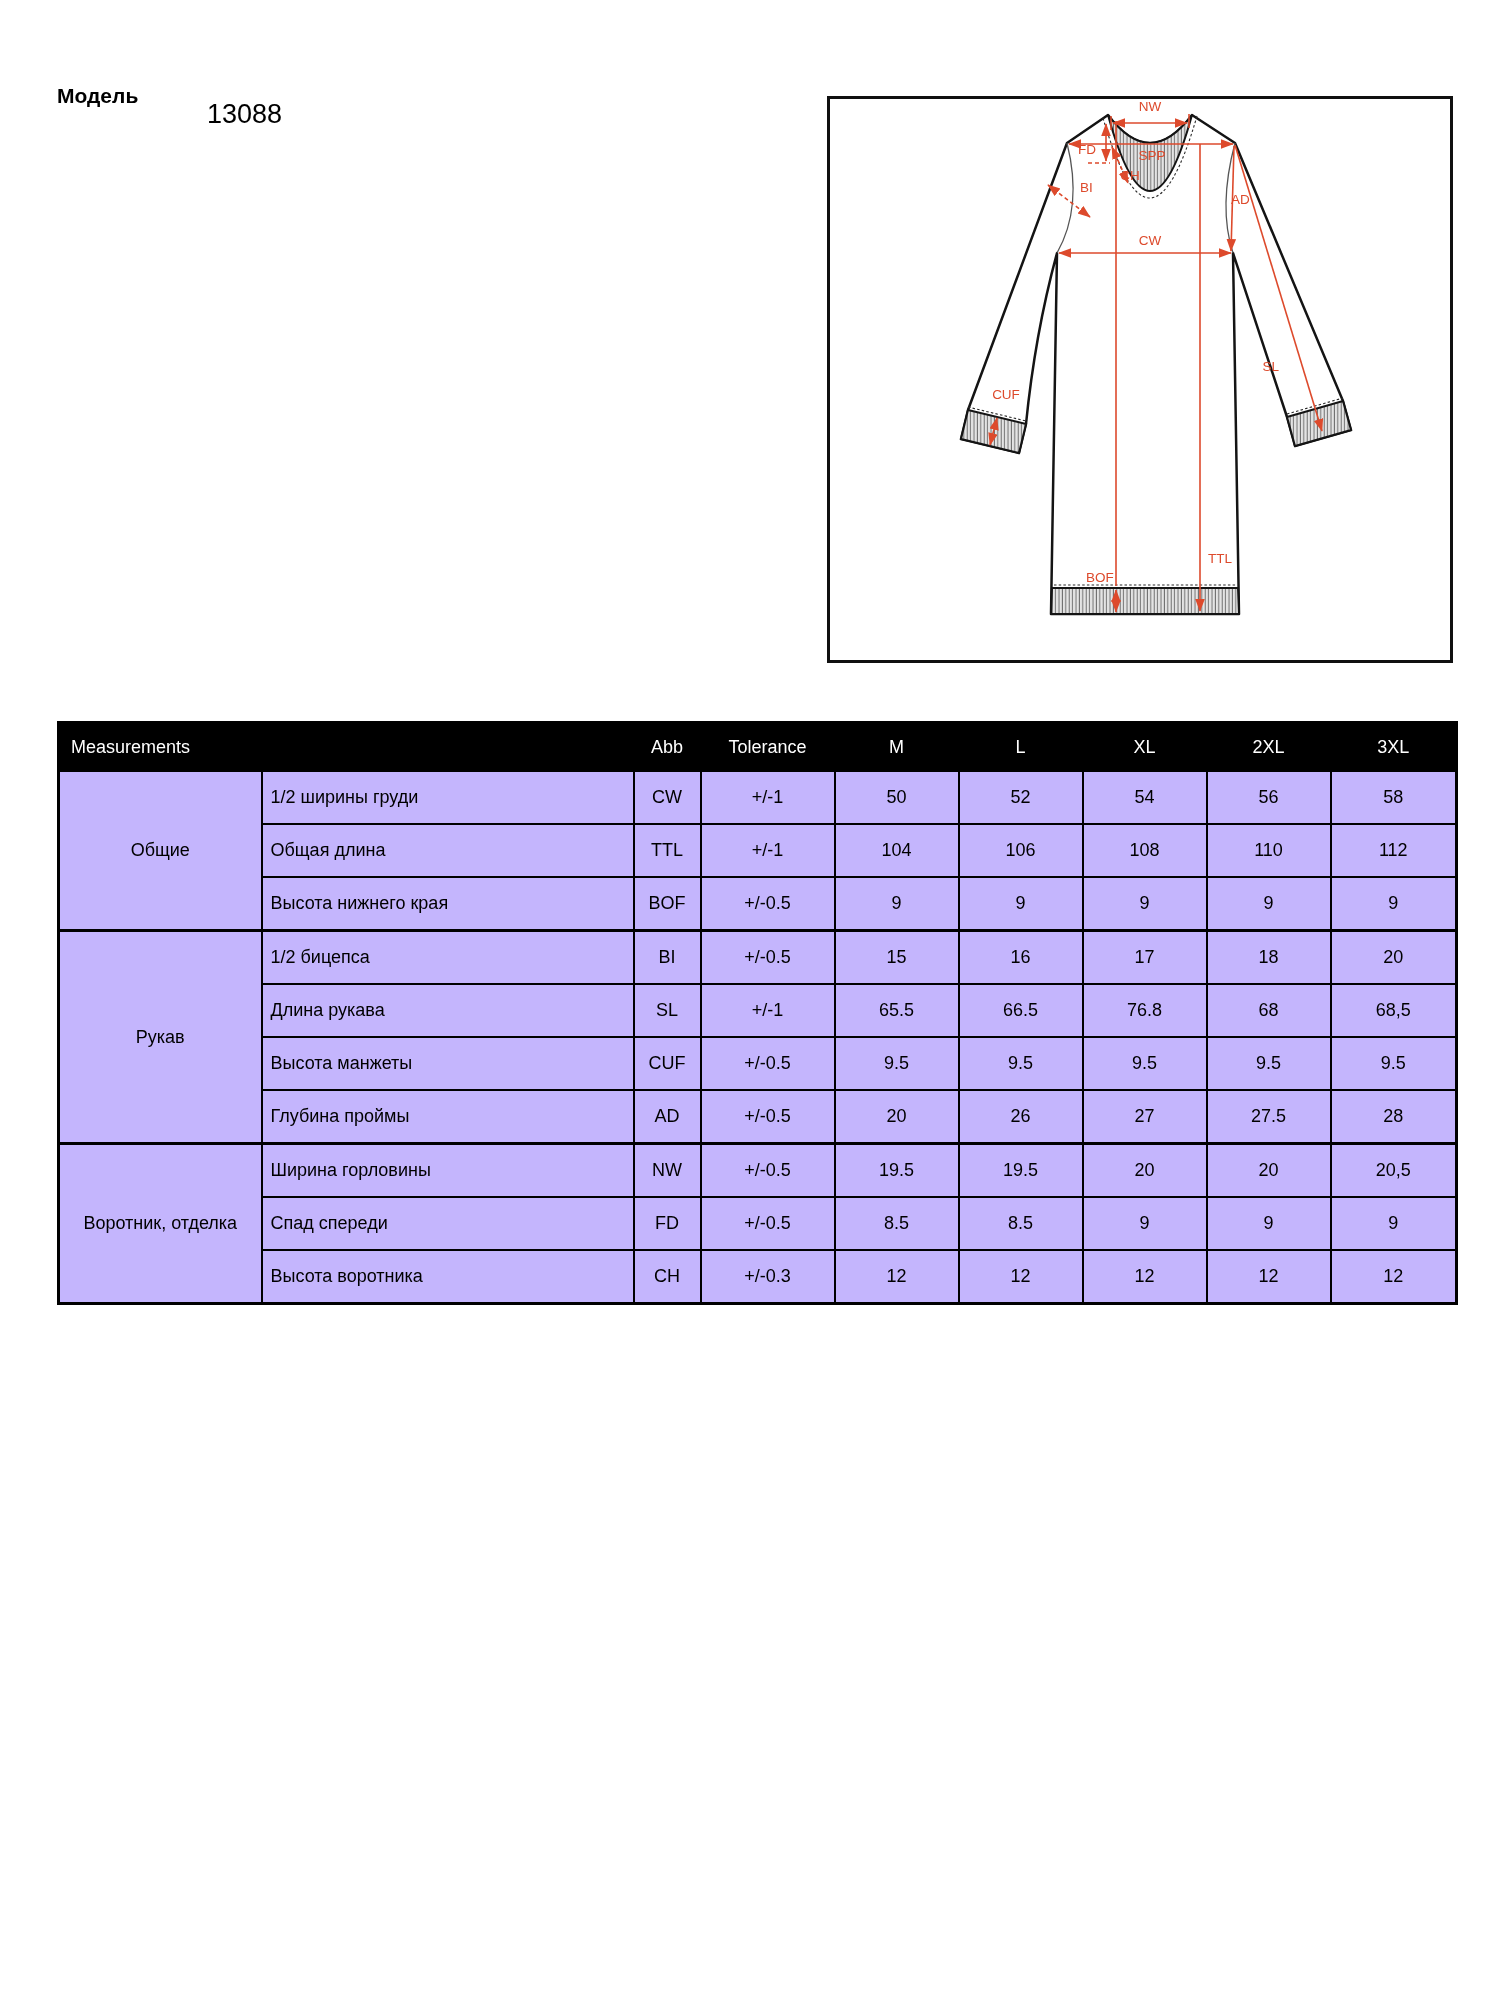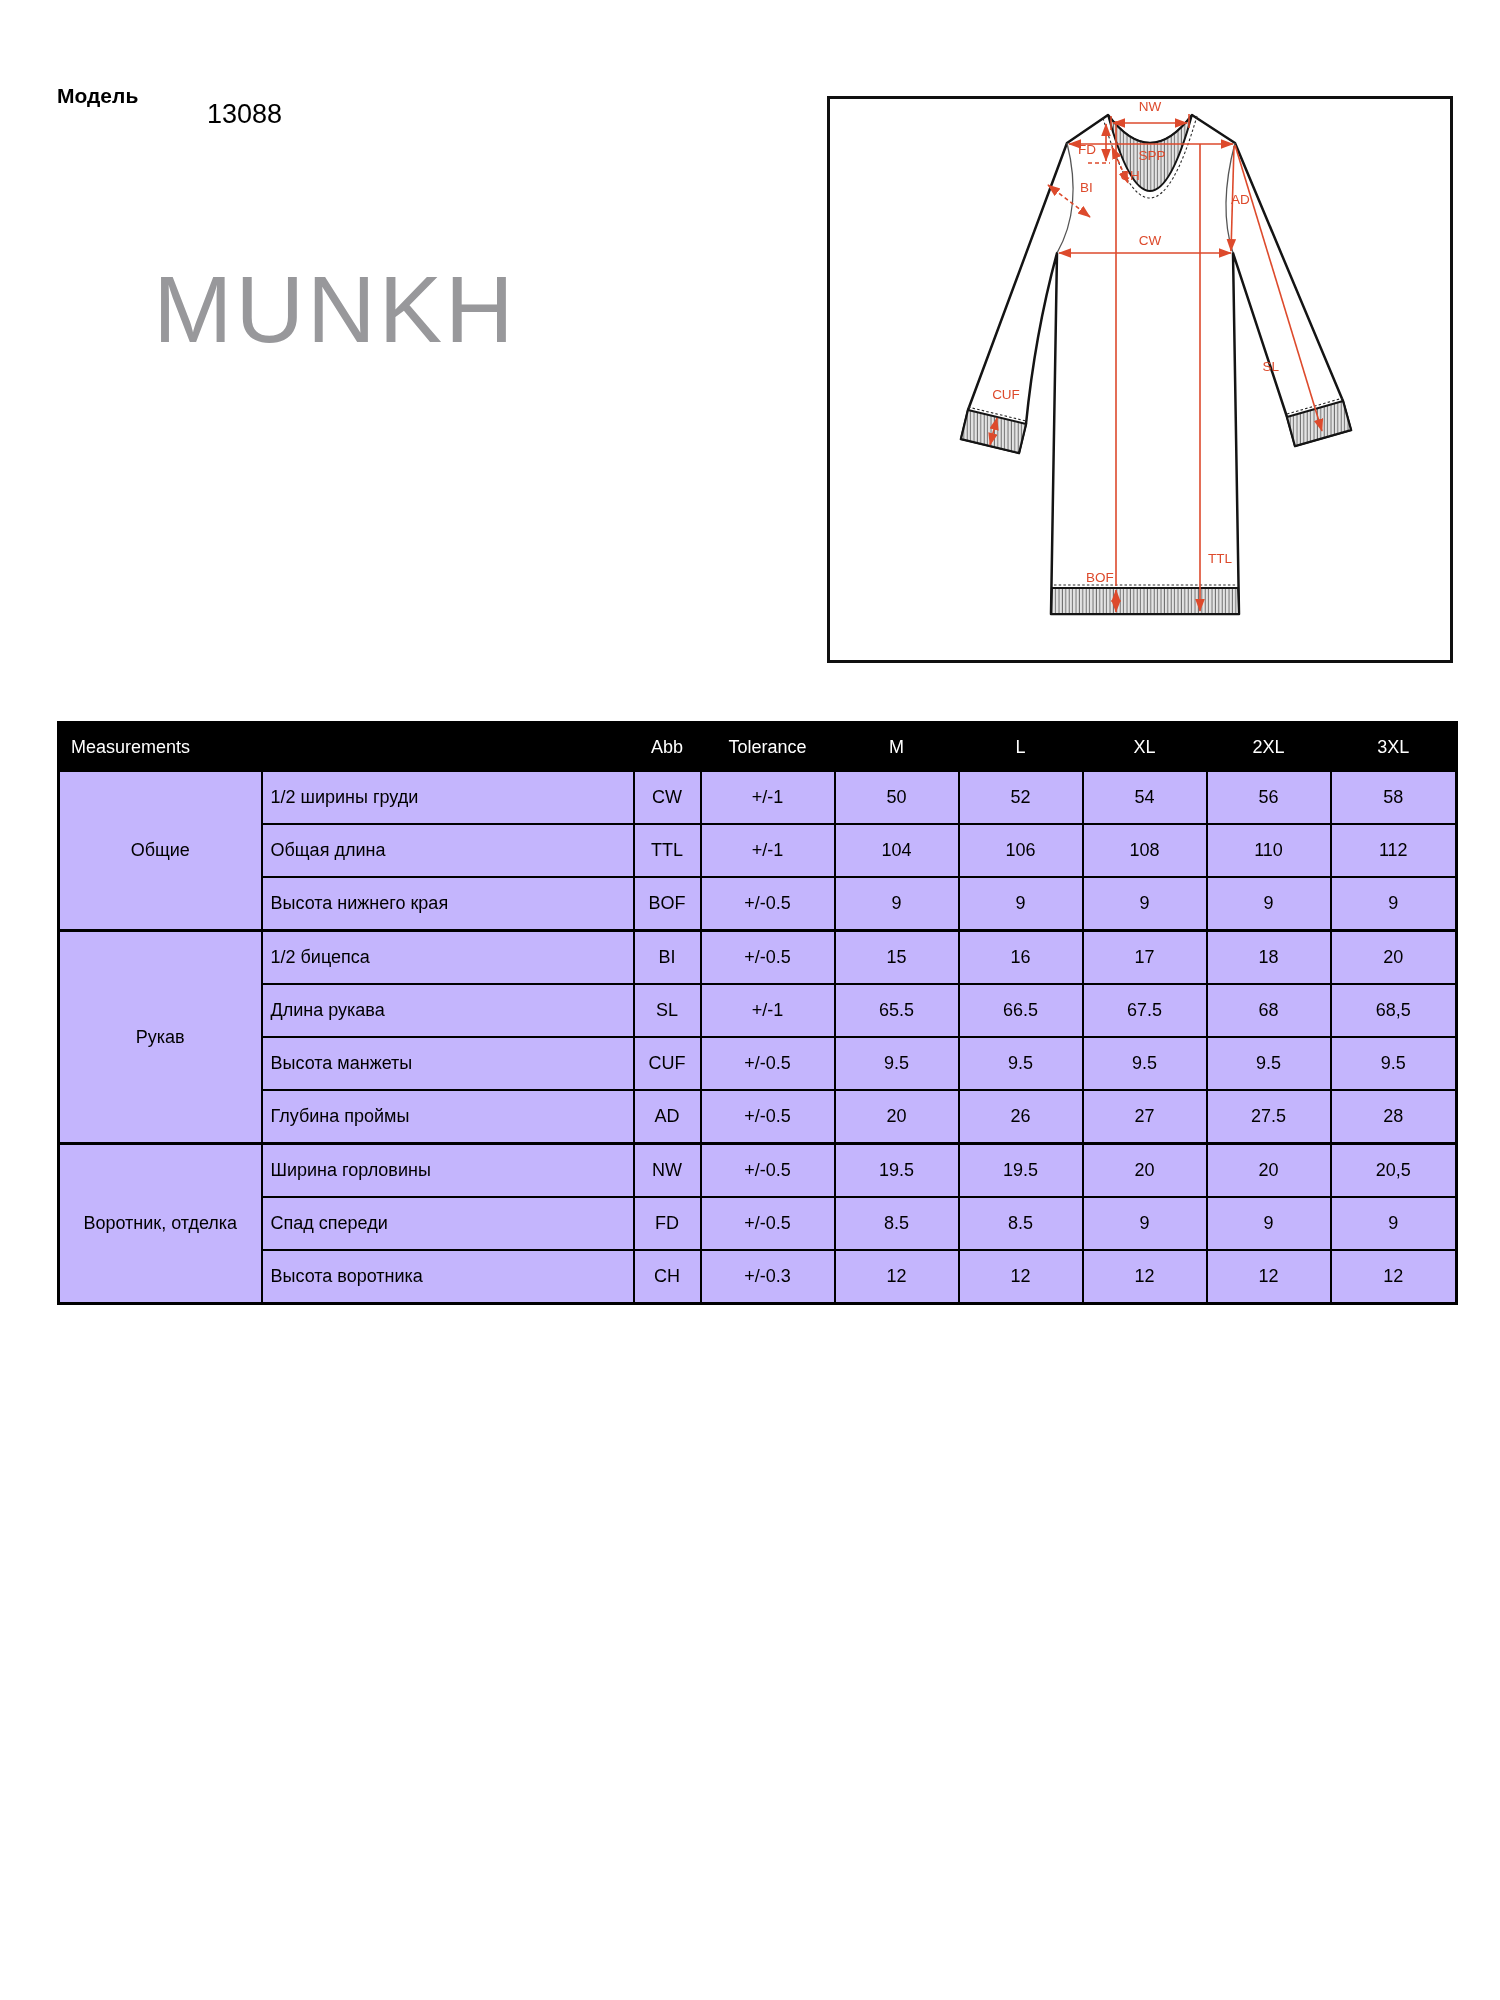--- a/index.html
+++ b/index.html
@@ -35,21 +35,20 @@
 </style>
 </head>
 <body>
 
 <div id="page">
 
   <div class="model-label">Модель</div>
   <div class="model-number">13088</div>
 
   <div class="logo">
-    <div class="brand">MUNKH</div>
   </div>
 
   <div class="diagram-box">
     <svg width="620" height="561" viewBox="0 0 620 561">
       <defs>
         <pattern id="rib" width="3.4" height="9" patternUnits="userSpaceOnUse">
           <rect width="3.4" height="9" fill="#e4e4e4"></rect>
           <line x1="1.2" y1="0" x2="1.2" y2="9" stroke="#6e6e6e" stroke-width="1"></line>
         </pattern>
         <marker id="mE" orient="auto" markerWidth="9" markerHeight="7" refX="7.5" refY="3">
@@ -176,21 +175,21 @@
         <td>17</td>
         <td>18</td>
         <td>20</td>
       </tr>
       <tr>
         <td class="param">Длина рукава</td>
         <td>SL</td>
         <td>+/-1</td>
         <td>65.5</td>
         <td>66.5</td>
-        <td>67.5</td>
+        <td>76.8</td>
         <td>68</td>
         <td>68,5</td>
       </tr>
       <tr>
         <td class="param">Высота манжеты</td>
         <td>CUF</td>
         <td>+/-0.5</td>
         <td>9.5</td>
         <td>9.5</td>
         <td>9.5</td>

